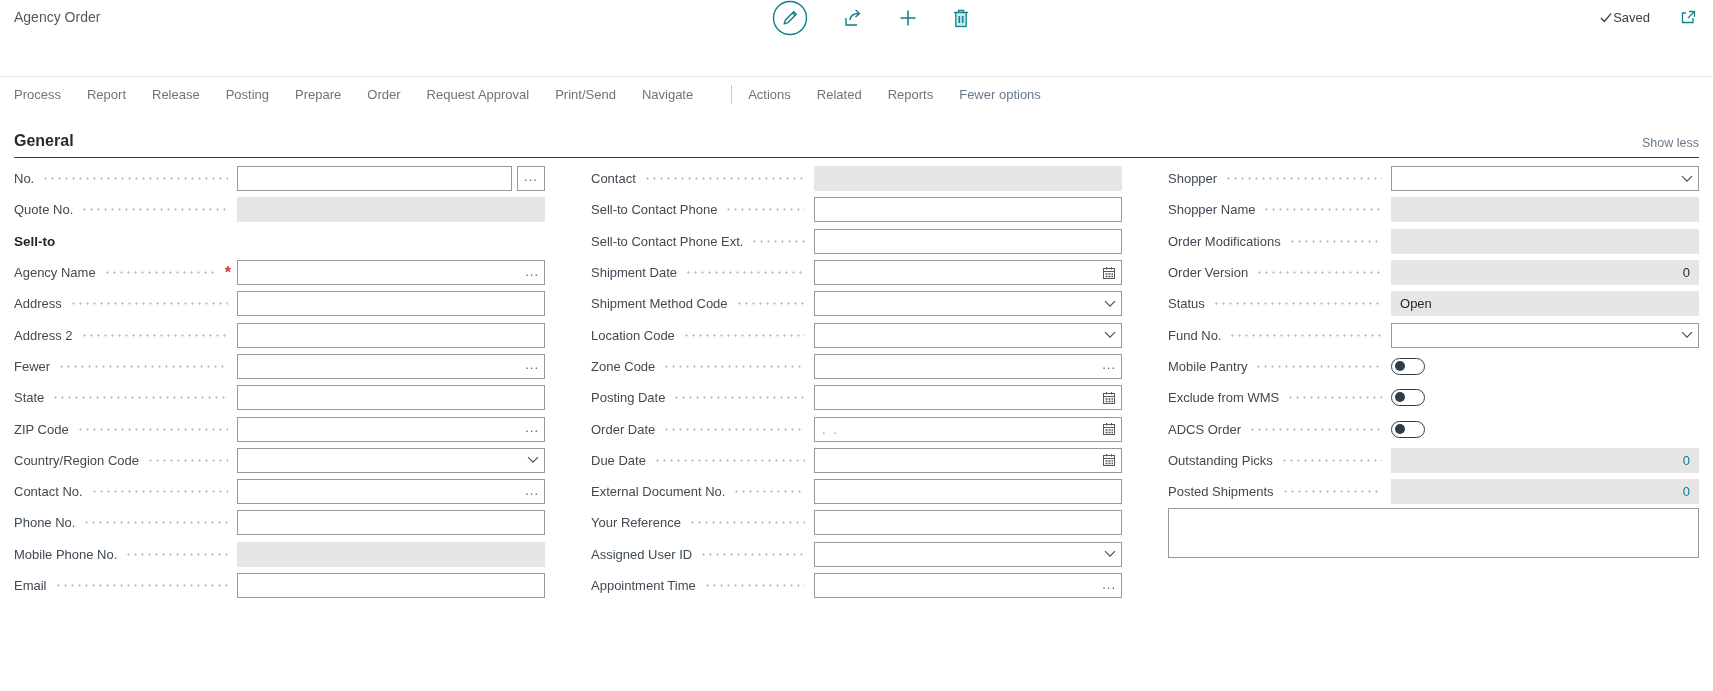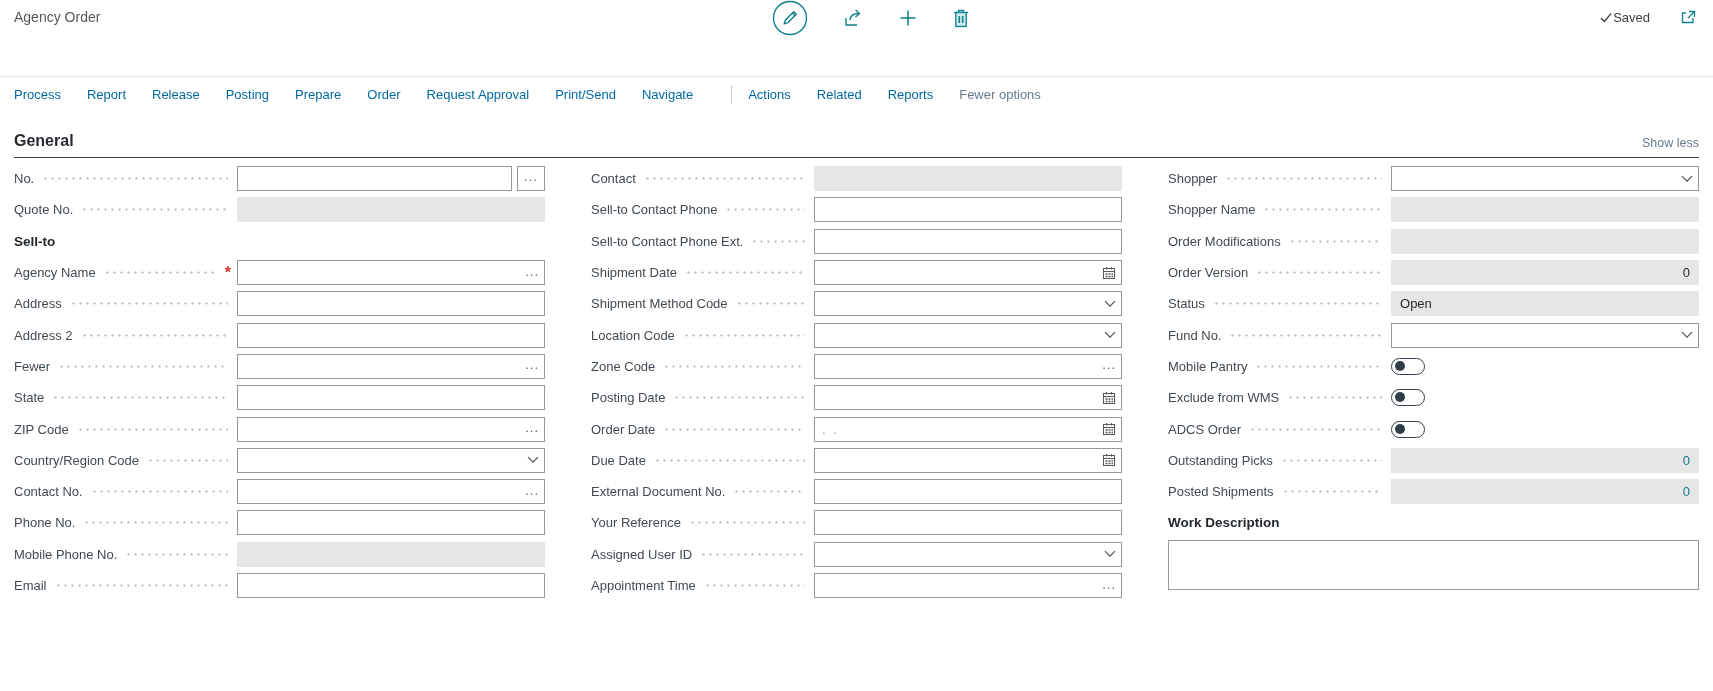--- a/index.html
+++ b/index.html
@@ -10,21 +10,21 @@
   }
   
   .header { position:relative; height:77px; border-bottom:1px solid #e9e9e9; }
   .page-title { position:absolute; left:14px; top:9px; font-size:14px; color:#54585c; }
   .toolbar-icons { position:absolute; left:772px; top:0px; height:36px; display:flex; align-items:center; gap:35px; }
   .tool-btn { display:flex; align-items:center; justify-content:center; cursor:pointer; background:none; border:none; padding:0; }
   .saved-area { position:absolute; right:16px; top:9px; display:flex; align-items:center; gap:30px; }
   .saved-label { display:flex; align-items:center; gap:0; font-size:13px; color:#3b4045; }
   
   .ribbon { display:flex; align-items:center; height:34px; padding:0 14px; }
-  .ribbon .item { font-size:13px; color:#0369a1; margin-right:26px; cursor:pointer; white-space:nowrap; }
+  .ribbon .item { font-size:13px; color:#737373; margin-right:26px; cursor:pointer; white-space:nowrap; }
   .ribbon .divider { width:1px; height:19px; background:#c9c9c9; margin:0 16px 0 12px; }
   .ribbon .fewer { color:#68798a; }
   
   .section-head { position:relative; margin:0 14px; height:47px; border-bottom:1px solid #3b4046; }
   .section-title { position:absolute; left:0; bottom:7px; font-size:16px; font-weight:bold; color:#272b30; }
   .show-less { position:absolute; right:0; bottom:7px; font-size:12.5px; color:#68798a; cursor:pointer; }
   
   .grid { display:grid; grid-template-columns:1fr 1fr 1fr; column-gap:46px; padding:5px 14px 0 14px; align-items:start; }
   .col { display:flex; flex-direction:column; }
   .frow { display:flex; align-items:center; height:31.3px; }
@@ -497,18 +497,15 @@
       </div>
       <div class="frow">
         <span class="flabel">Posted Shipments</span>
         <span class="leader"></span>
         <div class="control">
           <div class="disabled-box">
             <span class="dval-right dval-link">0</span>
           </div>
         </div>
       </div>
-      <div class="frow">
-        <span class="wd-label">Work Description</span>
-      </div>
       <textarea class="workdesc" style=""></textarea>
     </div>
   </div>
 
 </body></html>

